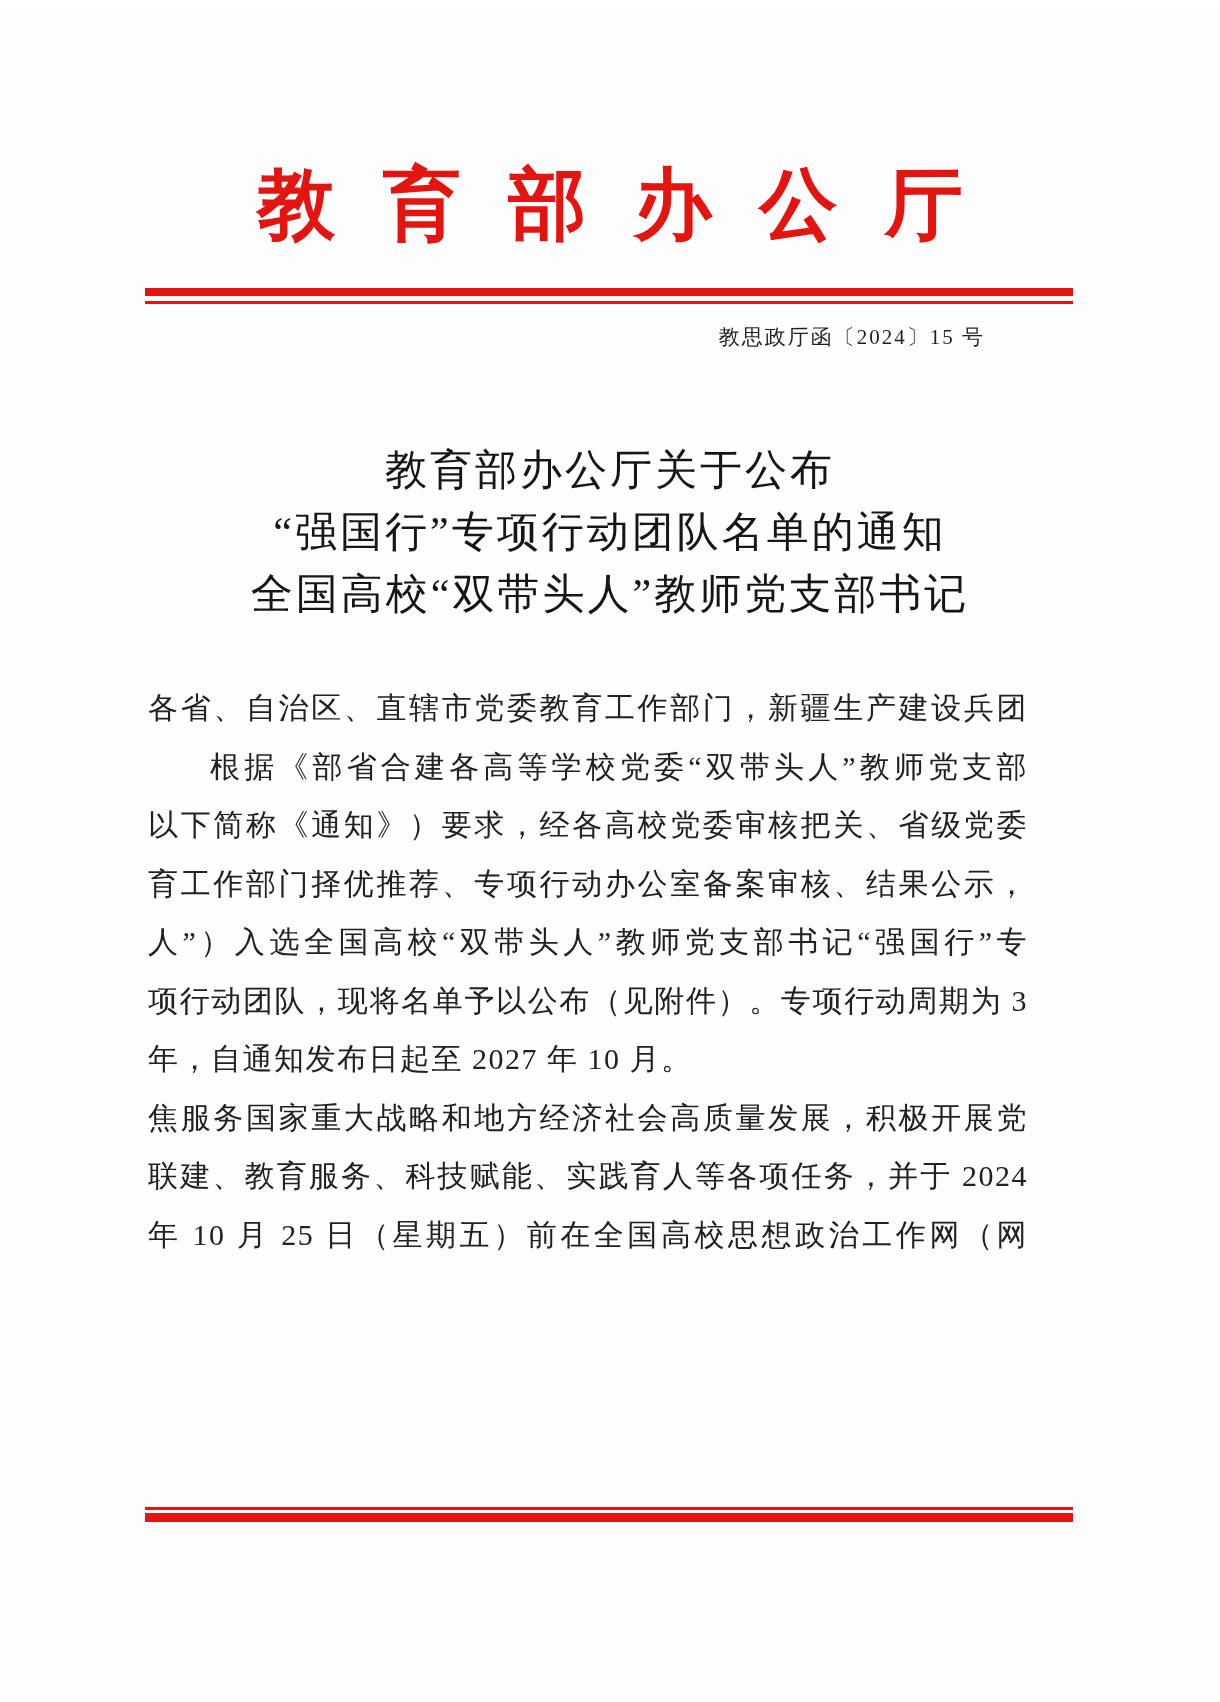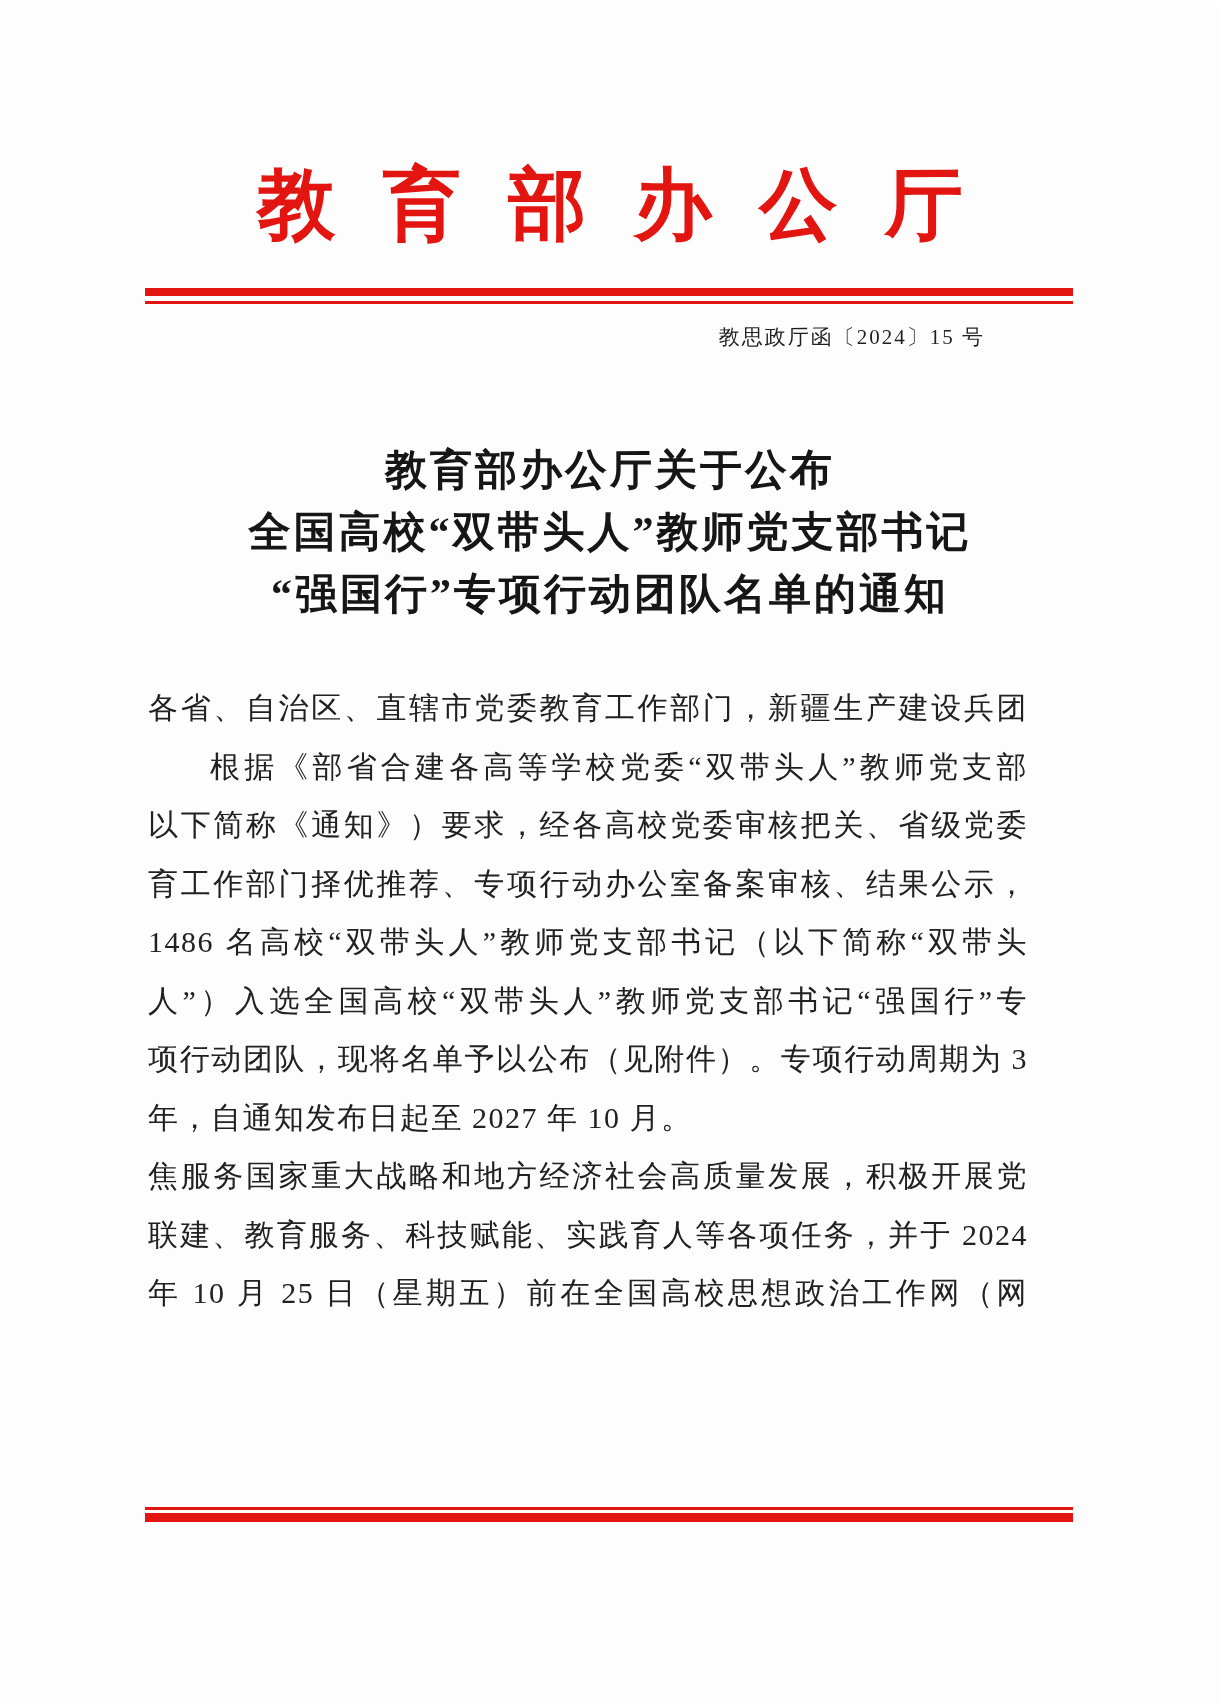--- a/index.html
+++ b/index.html
@@ -56,21 +56,21 @@
     white-space: nowrap;
   }
   
   .doc-title {
     position: absolute;
     top: 432px;
     left: 0;
     width: 100%;
     text-align: center;
     color: #161616;
-    font-weight: 700;
+    font-weight: 400;
     font-size: 42px;
     line-height: 62px;
     letter-spacing: 3px;
   }
   
   .doc-body {
     position: absolute;
     top: 672px;
     left: 148px;
     width: 880px;
@@ -102,30 +102,29 @@
 
   <div class="letterhead">教 育 部 办 公 厅</div>
 
   <div class="rule rule-top-thick"></div>
   <div class="rule rule-top-thin"></div>
 
   <div class="doc-number">教思政厅函〔2024〕15 号</div>
 
   <div class="doc-title">
     <div>教育部办公厅关于公布</div>
+    <div>“强国行”专项行动团队名单的通知</div>
     <div>全国高校“双带头人”教师党支部书记</div>
-    <div>“强国行”专项行动团队名单的通知</div>
   </div>
 
   <div class="doc-body">
     <div class="body-line fill">各省、自治区、直辖市党委教育工作部门，新疆生产建设兵团教</div>
     <div class="body-line fill indent">根据《部省合建各高等学校党委“双带头人”教师党支部</div>
     <div class="body-line fill">以下简称《通知》）要求，经各高校党委审核把关、省级党委教</div>
     <div class="body-line fill">育工作部门择优推荐、专项行动办公室备案审核、结果公示，</div>
-    <div class="body-line fill">1486 名高校“双带头人”教师党支部书记（以下简称“双带头</div>
     <div class="body-line fill">人”）入选全国高校“双带头人”教师党支部书记“强国行”专</div>
     <div class="body-line fill">项行动团队，现将名单予以公布（见附件）。专项行动周期为 3</div>
     <div class="body-line">年，自通知发布日起至 2027 年 10 月。</div>
     <div class="body-line fill">焦服务国家重大战略和地方经济社会高质量发展，积极开展党建</div>
     <div class="body-line fill">联建、教育服务、科技赋能、实践育人等各项任务，并于 2024</div>
     <div class="body-line fill">年 10 月 25 日（星期五）前在全国高校思想政治工作网（网址：</div>
   </div>
 
   <div class="rule rule-bottom-thin"></div>
   <div class="rule rule-bottom-thick"></div>

